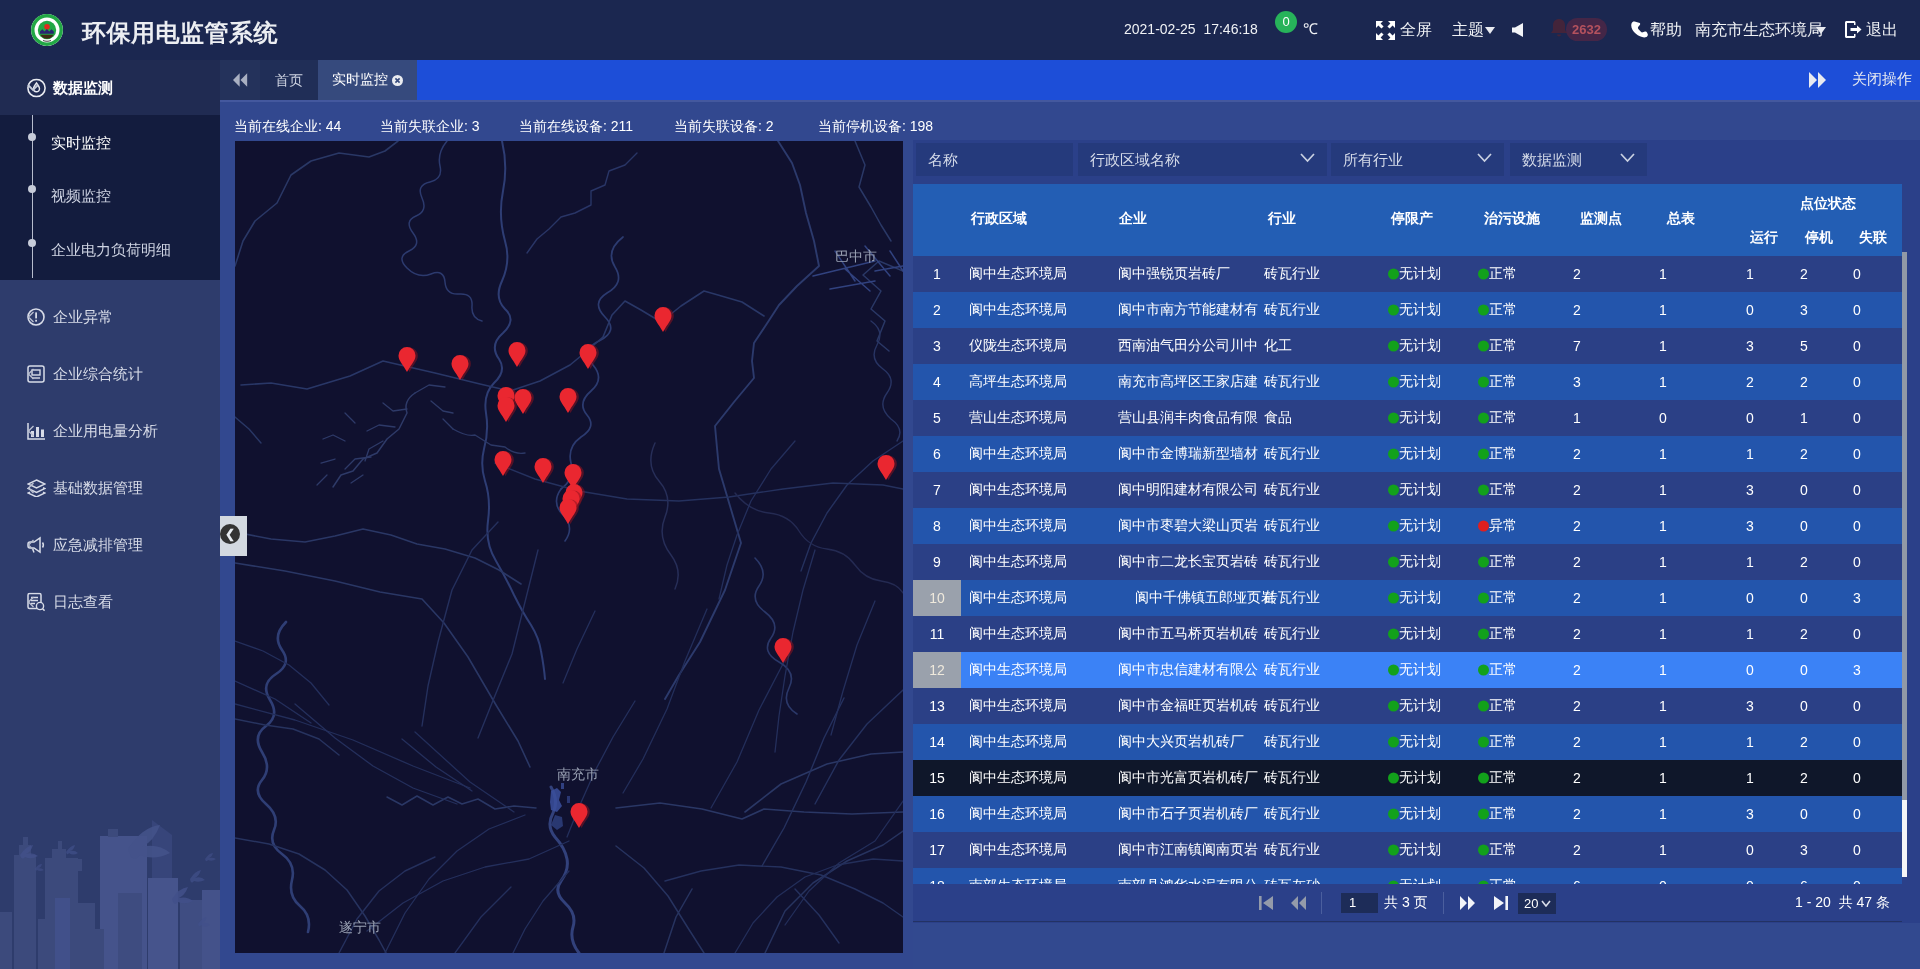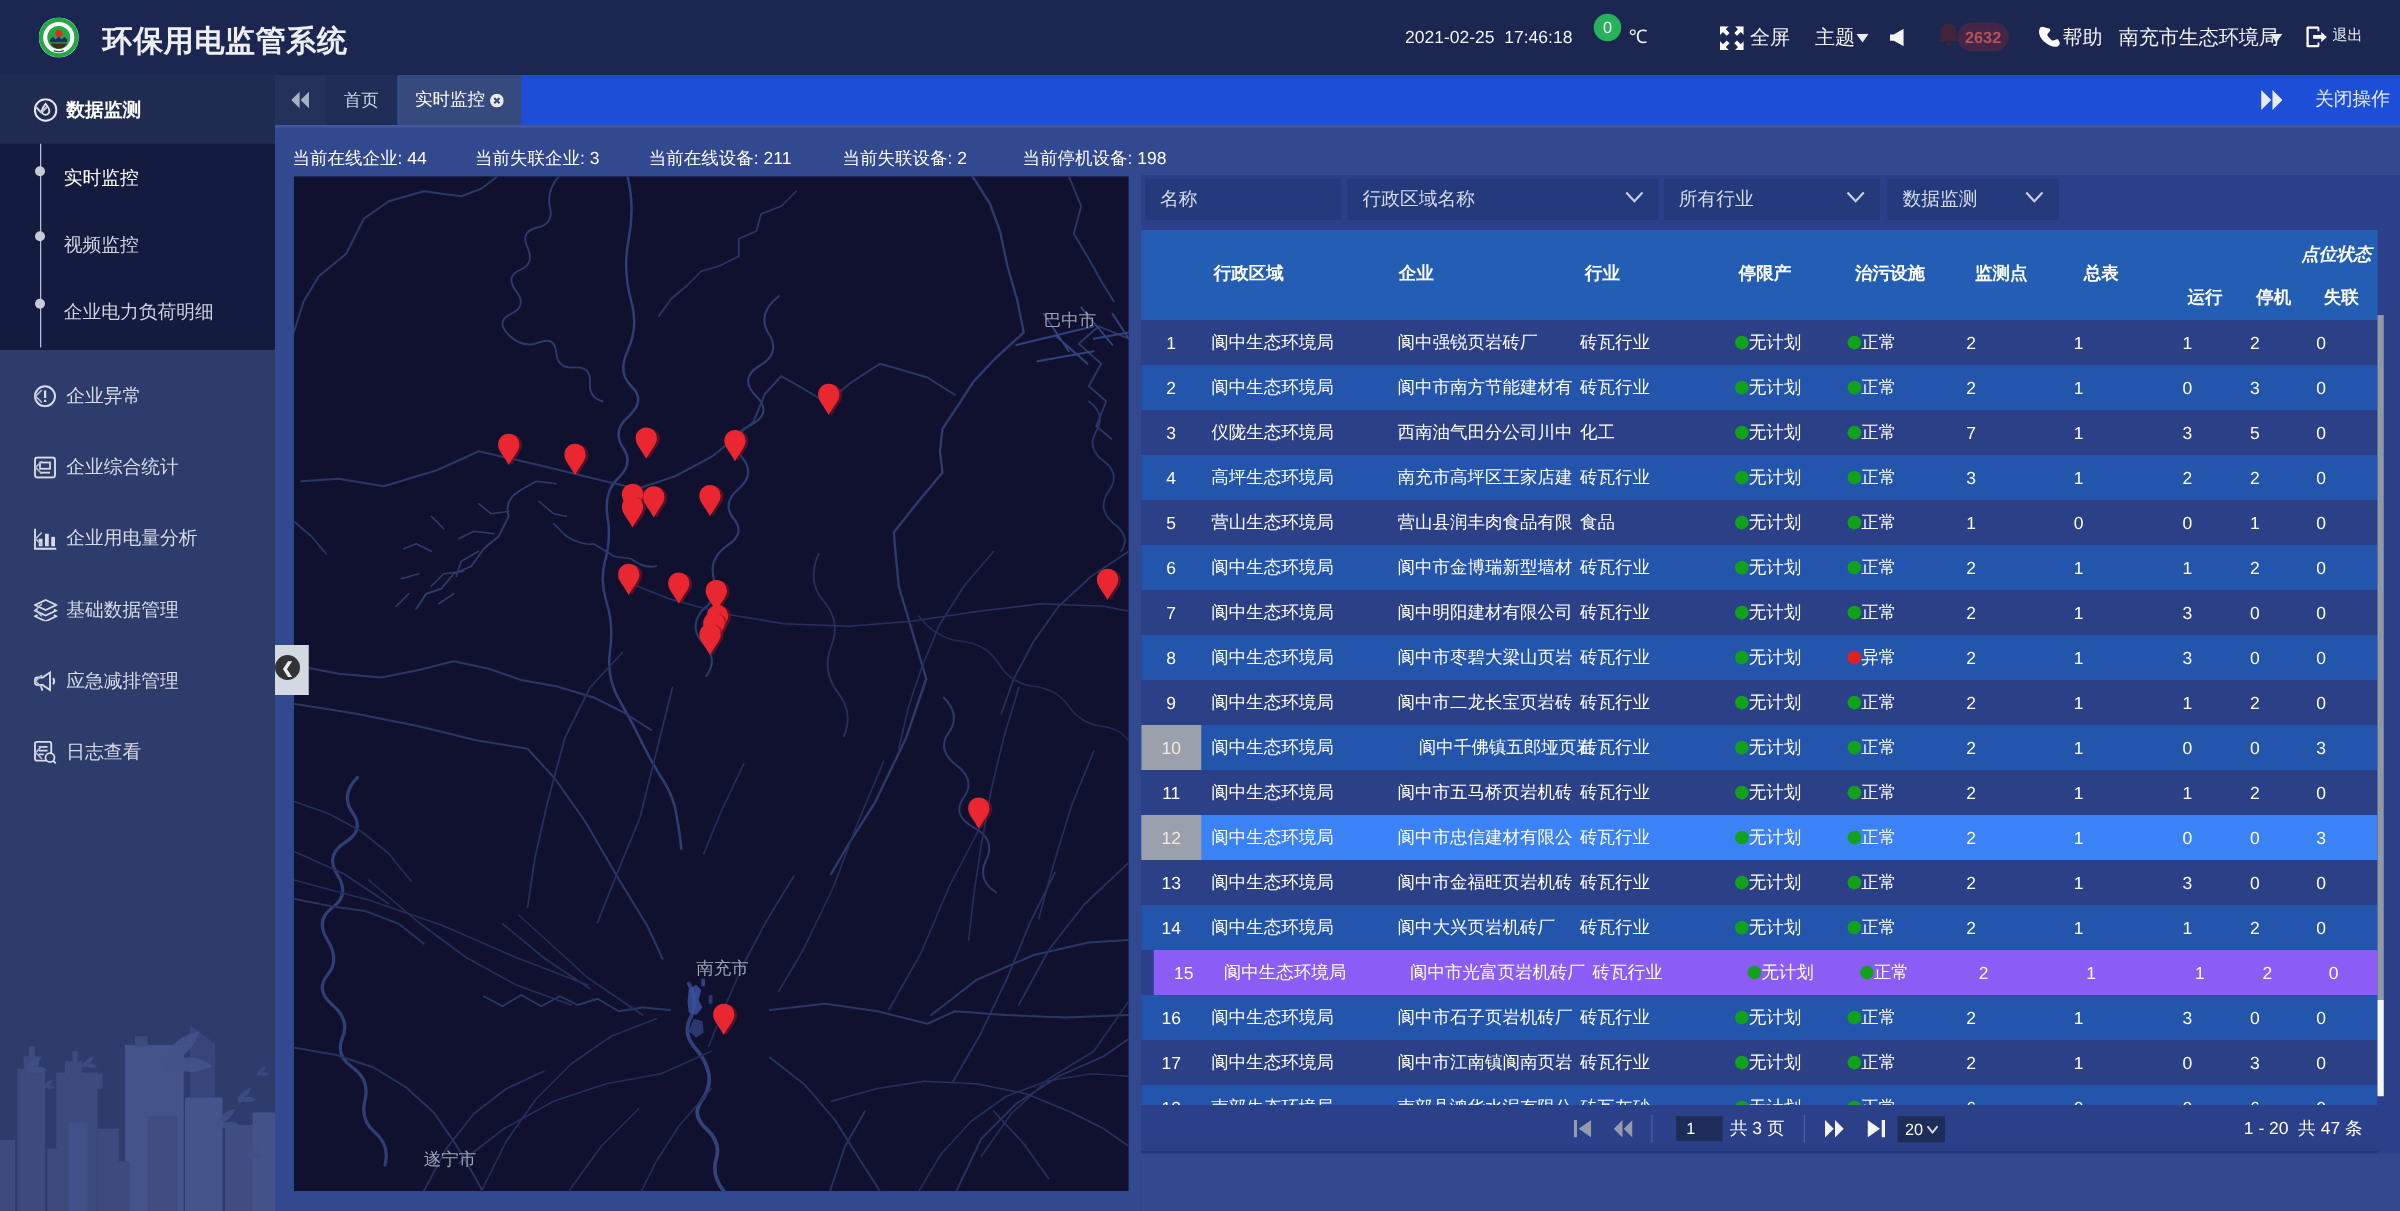--- a/index.html
+++ b/index.html
@@ -66,21 +66,21 @@
       <path d="M3.6 0.6 C2.6 0.2 1.2 0.8 0.7 2 c-1.5 3.6 0.8 8 4.2 10.8 3 2.5 7.6 4.6 10.4 3.2 1.2-0.6 1.8-2 1.4-3 l-0.7-1.6 c-0.3-0.8-1.2-1.2-2-0.9 l-2.2 0.8 c-0.7 0.3-1.5 0-1.9-0.6 L7.3 7.9 c-0.5-0.6-0.5-1.5 0-2.1 l1.5-1.8 c0.5-0.6 0.5-1.5 0-2.1z" fill="#fff"></path>
     </svg>
   <div class="abs" style="left:1650px;top:20px;font-size:16px;color:#f0f2f5">帮助</div>
   <div class="abs" style="left:1695px;top:20px;font-size:16px;color:#f0f2f5">南充市生态环境局</div>
   <svg class="abs" style="left:1816px;top:27px" width="10" height="7" viewBox="0 0 10 7">
       <path d="M0 0 h10 l-5 7z" fill="#e8eaf0"></path>
     </svg>
   <svg class="abs" style="left:1845px;top:21px" width="17" height="17" viewBox="0 0 17 17">
       <path d="M0 1.5 C0 0.7 0.7 0 1.5 0 H9 c0.8 0 1.5 0.7 1.5 1.5 V4 H9 V2 H2 v13 h7 v-2 h1.5 v2.5 c0 0.8-0.7 1.5-1.5 1.5 H1.5 C0.7 17 0 16.3 0 15.5z M12 4.5 l4.5 4 -4.5 4 v-2.5 H5.5 v-3 H12z" fill="#fff"></path>
     </svg>
-  <div class="abs" style="left:1866px;top:20px;font-size:12px;color:#f0f2f5">退出</div>
+  <div class="abs" style="left:1866px;top:20px;font-size:16px;color:#f0f2f5">退出</div>
 </div>
 <div id="sidebar">
   <div class="abs" style="left:0;top:0;width:220px;height:220px;background:#131c3e"></div>
   <div class="mi" style="top:0;height:55px;background:#202b52;color:#fff">
     <svg width="19" height="19" viewBox="0 0 19 19">
         <circle cx="9.5" cy="9.5" r="8.6" fill="none" stroke="#e8eaf0" stroke-width="1.6"></circle>
         <path d="M9.5 4.5 c2 2.6 3 4.2 3 5.8 a3 3 0 0 1 -6 0 c0-1.6 1-3.2 3-5.8z" fill="none" stroke="#e8eaf0" stroke-width="1.4"></path>
       </svg>
     <span class="txt" style="color:#fff;font-weight:bold">数据监测</span>
     <svg class="chev" width="12" height="8" viewBox="0 0 12 8">
@@ -370,21 +370,21 @@
         </svg></div>
 
     <div class="abs" style="left:0;top:44px;width:989px;height:72px;background:#235eb4">
       <div class="hlabel" style="left:58px;top:26px">行政区域</div>
       <div class="hlabel" style="left:206px;top:26px">企业</div>
       <div class="hlabel" style="left:355px;top:26px">行业</div>
       <div class="hlabel" style="left:478px;top:26px">停限产</div>
       <div class="hlabel" style="left:571px;top:26px">治污设施</div>
       <div class="hlabel" style="left:667px;top:26px">监测点</div>
       <div class="hlabel" style="left:754px;top:26px">总表</div>
-      <div class="hlabel" style="left:928px;top:11px;font-style:italic">点位状态</div>
+      <div class="hlabel" style="left:887px;top:11px;">点位状态</div>
       <div class="hlabel" style="left:837px;top:45px">运行</div>
       <div class="hlabel" style="left:892px;top:45px">停机</div>
       <div class="hlabel" style="left:946px;top:45px">失联</div>
     </div>
 
     <div id="rows" class="abs" style="left:0;top:116px;width:989px;height:628px;overflow:hidden">
         <div class="row" style="left:0;top:0px;background:#2b4086">
           <span class="c0">1</span>
           <span style="left:56px">阆中生态环境局</span>
           <span style="left:205px">阆中强锐页岩砖厂</span>
@@ -587,21 +587,21 @@
           <span class="dot" style="left:475px;background:#12a11b"></span>
           <span style="left:486px">无计划</span>
           <span class="dot" style="left:565px;background:#12a11b"></span>
           <span style="left:576px">正常</span>
           <span style="left:660px">2</span>
           <span style="left:746px">1</span>
           <span style="left:833px">1</span>
           <span style="left:887px">2</span>
           <span style="left:940px">0</span>
         </div>
-        <div class="row" style="left:10px;top:504px;background:#8b5cf6">
+        <div class="row" style="left:0;top:504px;background:#0f172a">
           <span class="c0">15</span>
           <span style="left:56px">阆中生态环境局</span>
           <span style="left:205px">阆中市光富页岩机砖厂</span>
           <span style="left:351px">砖瓦行业</span>
           <span class="dot" style="left:475px;background:#12a11b"></span>
           <span style="left:486px">无计划</span>
           <span class="dot" style="left:565px;background:#12a11b"></span>
           <span style="left:576px">正常</span>
           <span style="left:660px">2</span>
           <span style="left:746px">1</span>

